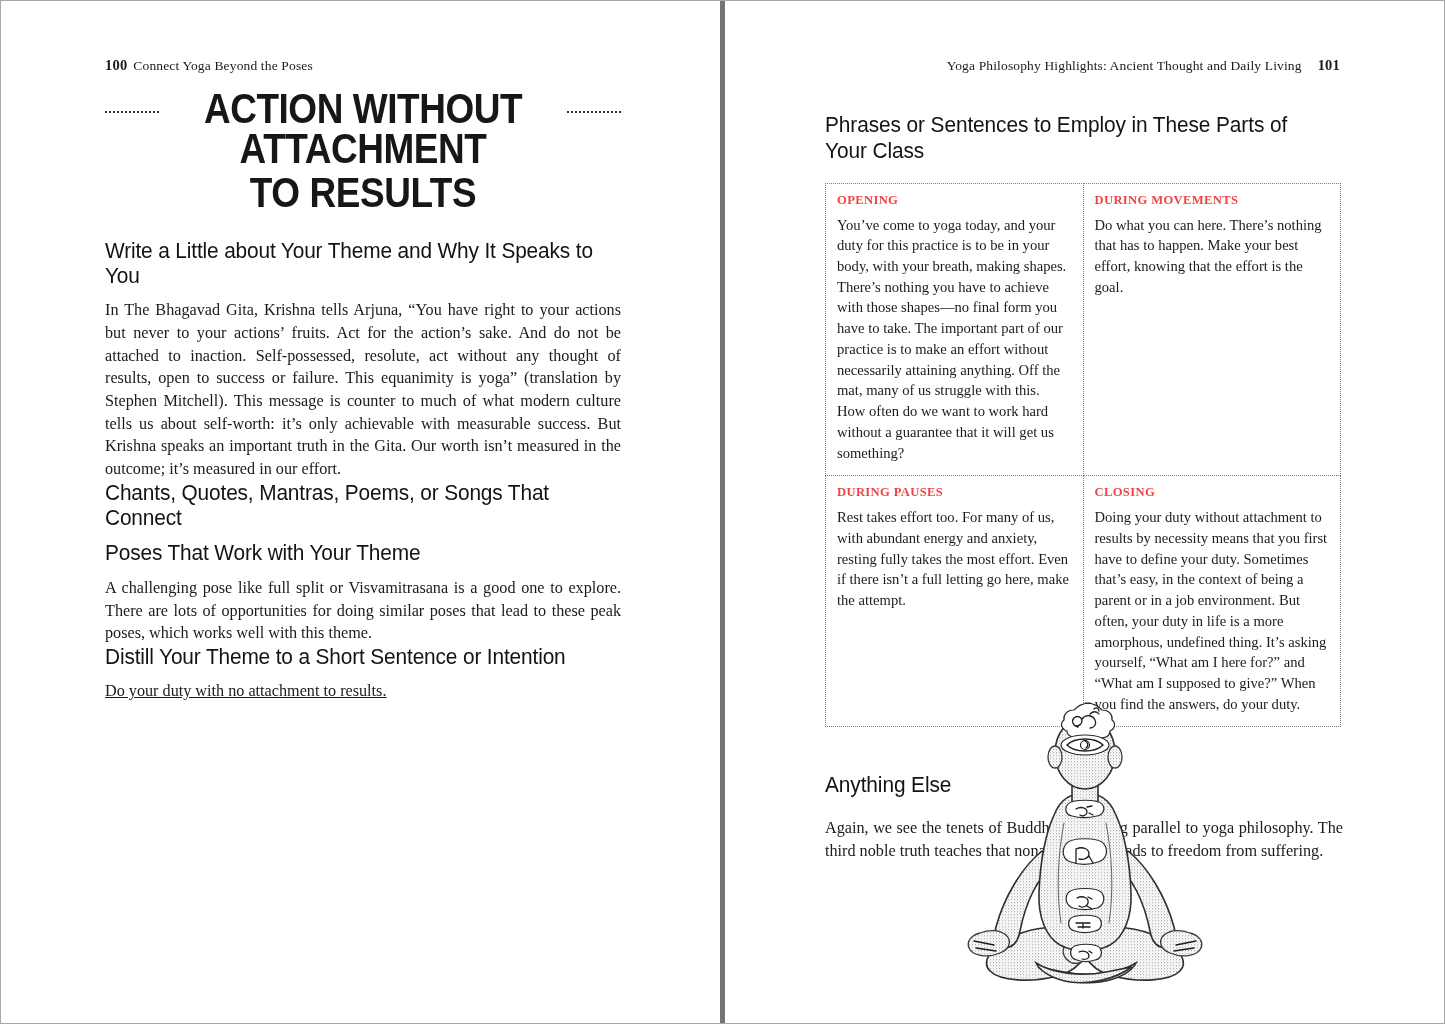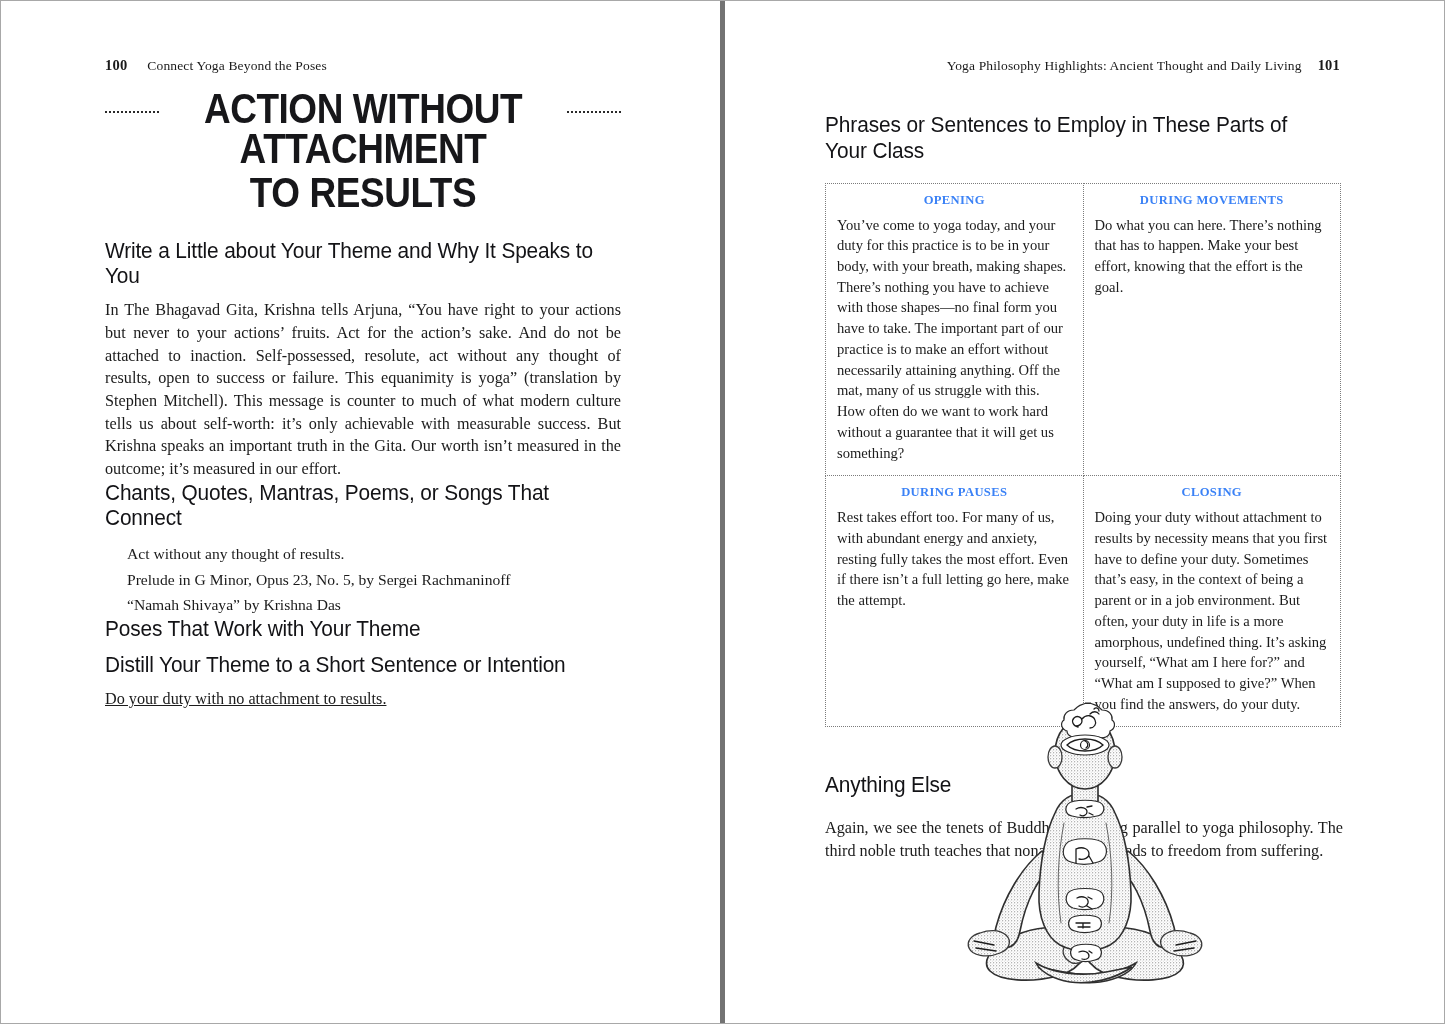--- a/index.html
+++ b/index.html
@@ -42,21 +42,21 @@
     color: #1a1a1a;
     white-space: nowrap;
   }
   .runhead-left  { left: 104px; }
   .runhead-right { right: 104px; }
   .folio {
     font-weight: bold;
     font-size: 14.5px;
     letter-spacing: .2px;
   }
-  .runhead-left .folio  { margin-right: 20px; }
+  .runhead-left .folio  { margin-right: 6px; }
   .runhead-right .folio { margin-left: 16px; }
   .runtitle { letter-spacing: .15px; }
 
   
   .col-left {
     position: absolute;
     left: 104px;
     top: 88px;
     width: 516px;
   }
@@ -161,22 +161,22 @@
     width: 50%;
     border: 1px dotted #7b7b7b;
     vertical-align: top;
     padding: 9px 11px 12px 11px;
   }
   .cell-head {
     font-family: "Liberation Serif", serif;
     font-weight: bold;
     font-size: 12.6px;
     letter-spacing: 0.35px;
-    text-align: center;
-    color: #3b82f6;
+    text-align: left;
+    color: #ef4444;
     margin: 0 0 7px 0;
     text-transform: uppercase;
   }
   .cell-body {
     font-family: "Liberation Serif", serif;
     font-size: 14.6px;
     line-height: 1.42;
     color: #1b1b1b;
     margin: 0;
     text-align: left;
@@ -222,27 +222,23 @@
         <h1 class="display-title">
           <span class="title-line-1">ACTION WITHOUT ATTACHMENT</span>
           <span class="title-line-2">TO RESULTS</span>
         </h1>
       </div>
 
       <h2 class="sub">Write a Little about Your Theme and Why It Speaks to You</h2>
       <p class="body">In The Bhagavad Gita, Krishna tells Arjuna, “You have right to your actions but never to your actions’ fruits. Act for the action’s sake. And do not be attached to inaction. Self-possessed, resolute, act without any thought of results, open to success or failure. This equanimity is yoga” (translation by Stephen Mitchell). This message is counter to much of what modern culture tells us about self-worth: it’s only achievable with measurable success. But Krishna speaks an important truth in the Gita. Our worth isn’t measured in the outcome; it’s measured in our effort.</p>
 
       <h2 class="sub sub-spaced">Chants, Quotes, Mantras, Poems, or Songs That Connect</h2>
-      <ul class="quote-list">
-        <li>Act without any thought of results.</li>
-        <li>Prelude in G Minor, Opus 23, No. 5, by Sergei Rachmaninoff</li>
-        <li>“Namah Shivaya” by Krishna Das</li>
-      </ul>
 
       <h2 class="sub sub-spaced">Poses That Work with Your Theme</h2>
+      <p class="body">A challenging pose like full split or Visvamitrasana is a good one to explore. There are lots of opportunities for doing similar poses that lead to these peak poses, which works well with this theme.</p>
 
       <h2 class="sub sub-spaced">Distill Your Theme to a Short Sentence or Intention</h2>
       <p class="body tight">Do your duty with no attachment to results.</p>
 
     </div>
   </div>
 
   <div class="page page-right">
 
     <div class="runhead runhead-right">

